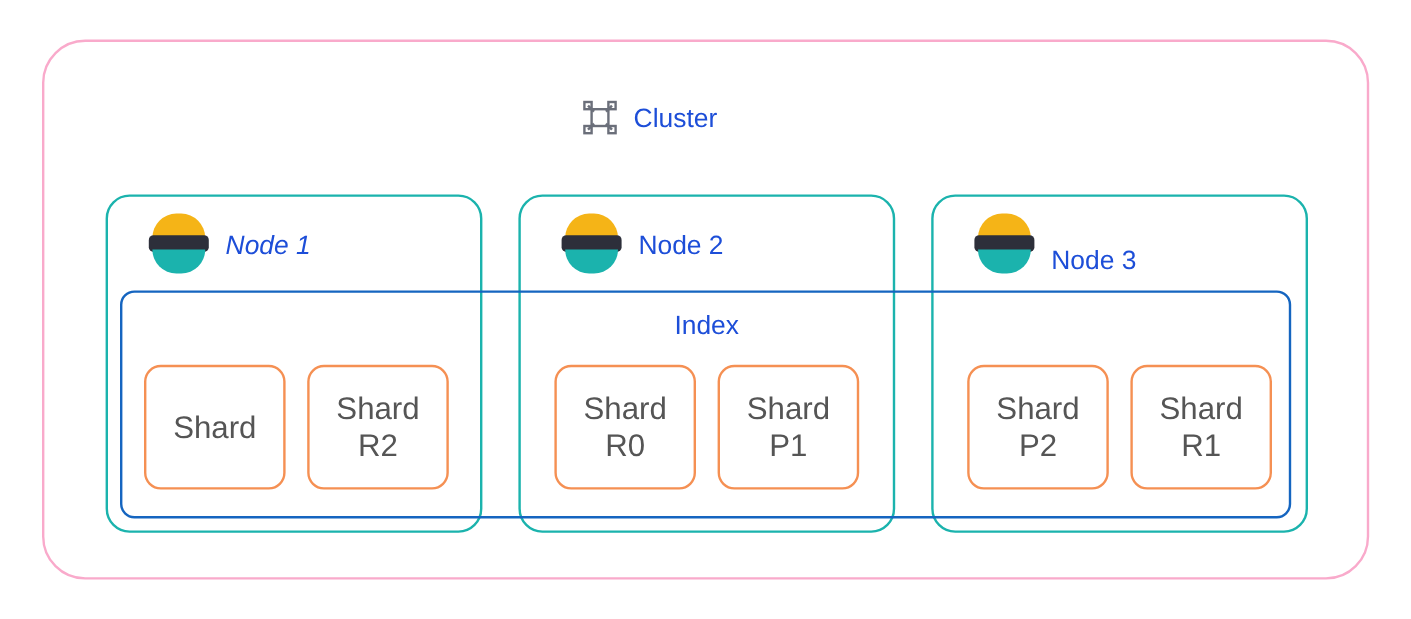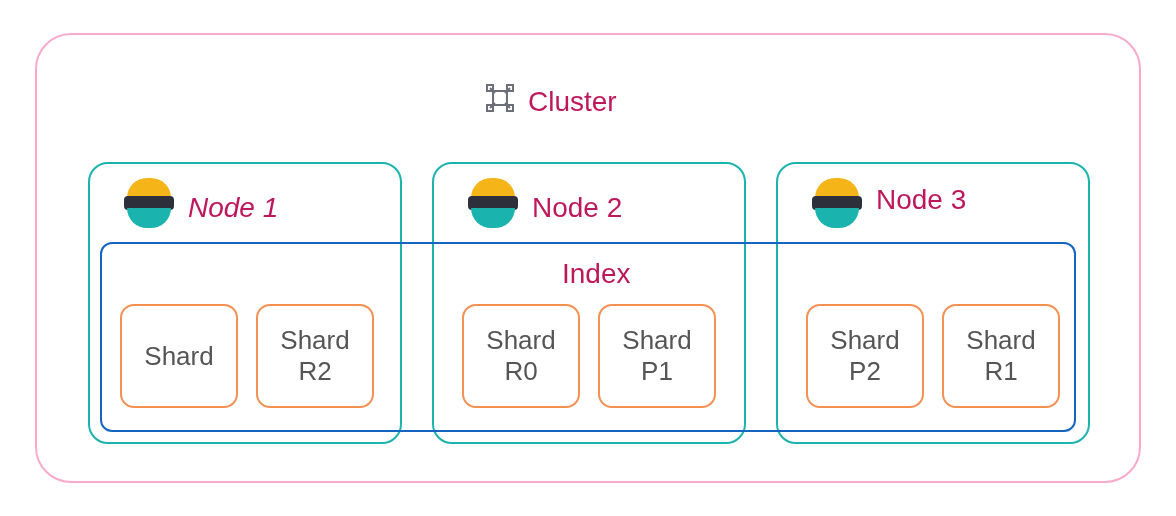--- a/index.html
+++ b/index.html
@@ -16,22 +16,22 @@
     width: 1176px;
     height: 516px;
   }
   .box {
     position: absolute;
     box-sizing: border-box;
     border-radius: 20px;
   }
   .label {
     position: absolute;
-    font-size: 28px;
-    color: #be185d;
+    font-size: 22px;
+    color: #1d4ed8;
     white-space: nowrap;
   }
   .shard {
     position: absolute;
     box-sizing: border-box;
     border: 2px solid #f59053;
     border-radius: 14px;
     text-align: center;
     display: flex;
     flex-direction: column;
@@ -110,21 +110,21 @@
       <div class="bot"></div>
   </div>
   <div class="label" style="left:532px; top:192px;">Node 2</div>
 
   <div class="box" style="left:776px; top:162px; width:314px; height:282px; border:2px solid #1bb3ad;"></div>
   <div class="es-icon" style="left:812px; top:178px;">
     <div class="top"></div>
       <div class="mid"></div>
       <div class="bot"></div>
   </div>
-  <div class="label" style="left:876px; top:184px;">Node 3</div>
+  <div class="label" style="left:876px; top:204px;">Node 3</div>
 
   <div class="box" style="left:100px; top:242px; width:976px; height:190px; border:2px solid #1565c0; border-radius:12px;"></div>
   <div class="label" style="left:562px; top:258px;">Index</div>
 
   <div class="shard" style="left:120px; top:304px; width:118px; height:104px;">
     <span>Shard</span>
   </div>
   <div class="shard" style="left:256px; top:304px; width:118px; height:104px;">
     <span>Shard</span>
     <span>R2</span>

